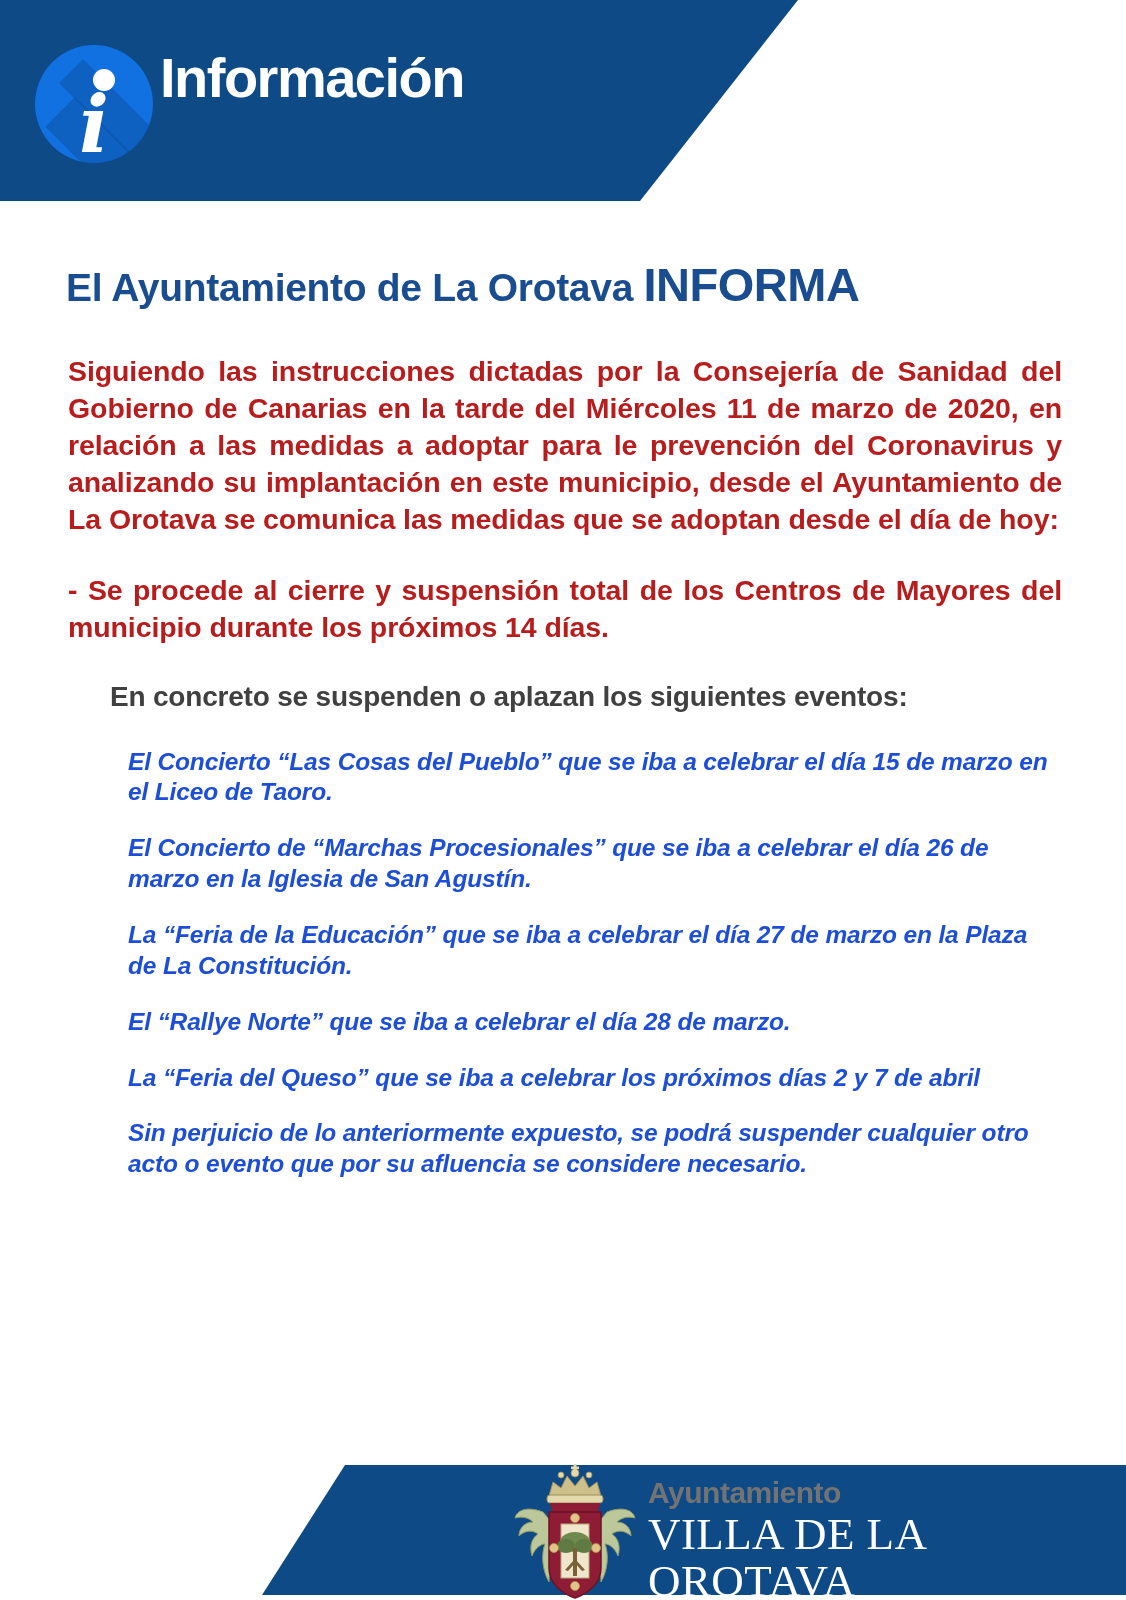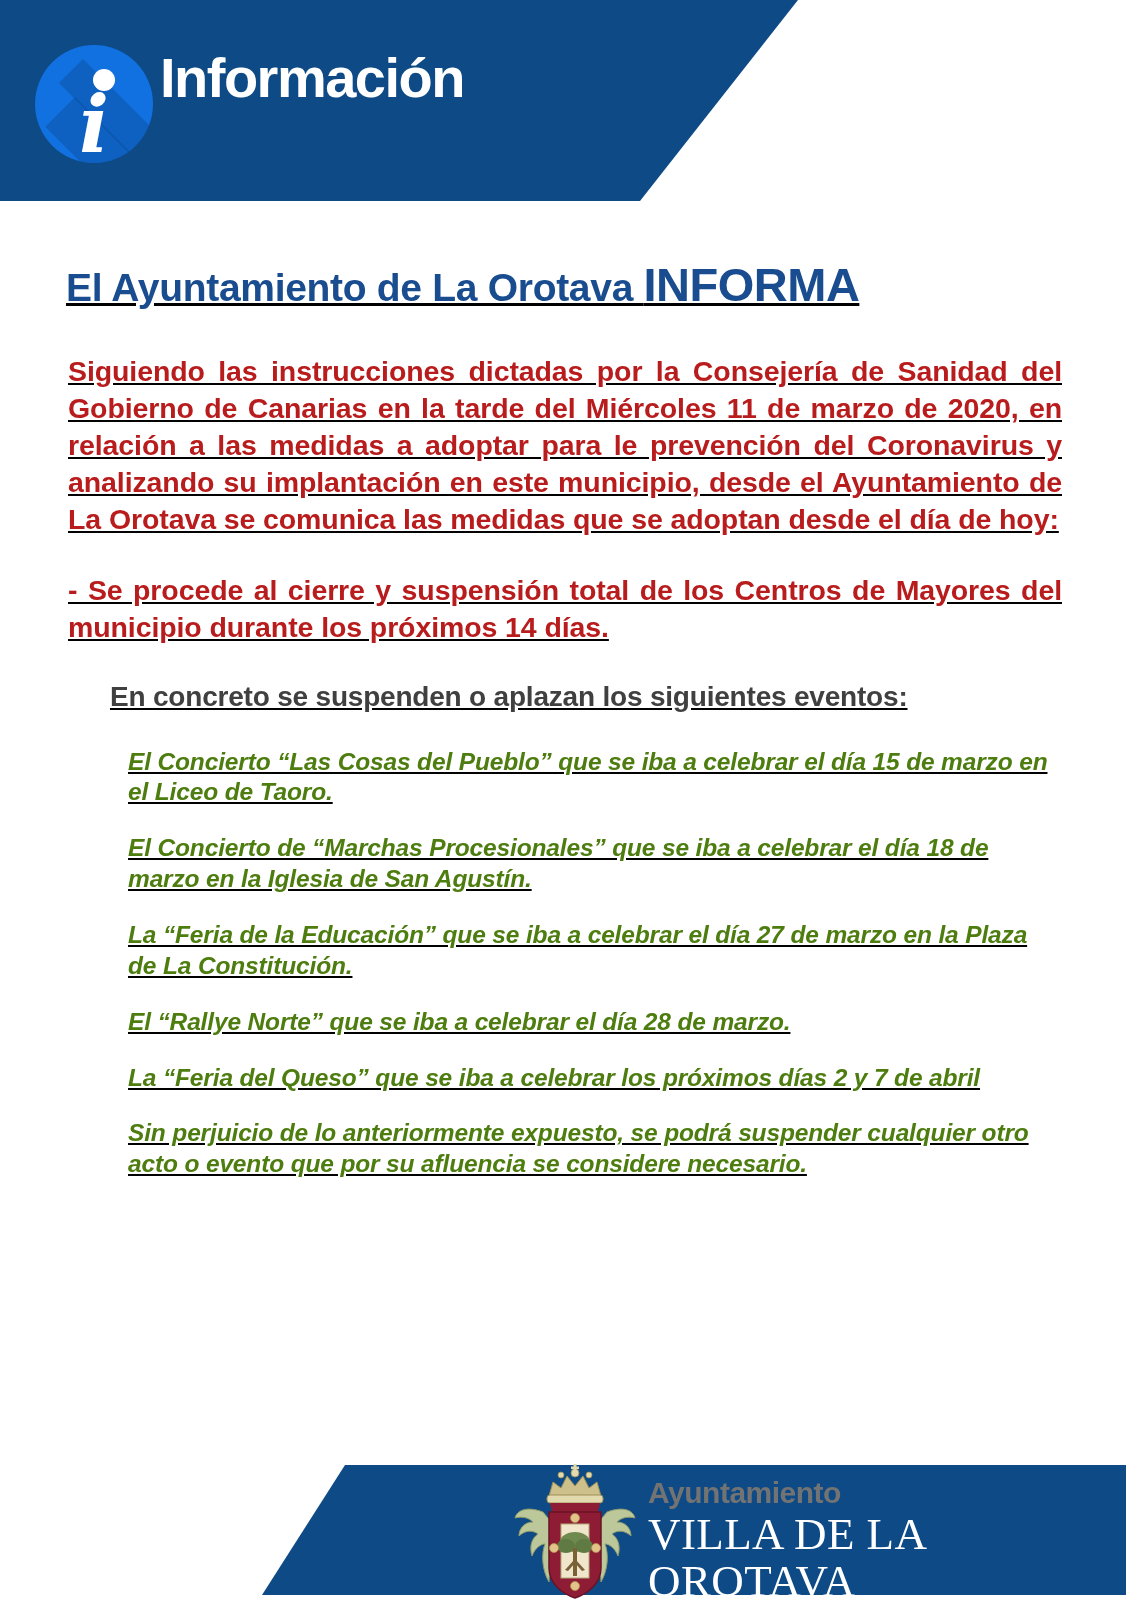--- a/index.html
+++ b/index.html
@@ -104,21 +104,20 @@
     line-height: 1;
     white-space: nowrap;
   }
 
   
   .content {
     position: absolute;
     left: 0;
     top: 201px;
     width: 1126px;
-    text-decoration: underline;
   }
 
   .doc-title {
     margin: 58px 0 0 0;
     padding: 0 60px 0 66px;
     color: #1a4d8f;
     font-weight: 700;
     font-size: 39px;
     line-height: 1.1;
     letter-spacing: -0.3px;
@@ -156,21 +155,21 @@
   }
 
   .events {
     margin: 0;
     padding: 0;
     list-style: none;
   }
   .event {
     margin: 0;
     padding: 0 72px 0 128px;
-    color: #4d7c0f;
+    color: #1d4ed8;
     font-weight: 700;
     font-style: italic;
     font-size: 24.5px;
     line-height: 1.26;
     text-align: left;
     letter-spacing: -0.15px;
   }
   .event.first { margin-top: 33px; }
   .event.gap   { margin-top: 25px; }
 
@@ -241,21 +240,21 @@
 
     <p class="para p-intro">Siguiendo las instrucciones dictadas por la Consejería de Sanidad del Gobierno de Canarias en la tarde del Miércoles 11 de marzo de 2020, en relación a las medidas a adoptar para le prevención del Coronavirus y analizando su implantación en este municipio, desde el Ayuntamiento de La Orotava se comunica las medidas que se adoptan desde el día de hoy:</p>
 
     <p class="para p-bullet-1">- Se procede al cierre y suspensión total de los Centros de Mayores del municipio durante los próximos 14 días.</p>
 
 
     <p class="subhead">En concreto se suspenden o aplazan los siguientes eventos:</p>
 
     <ul class="events">
       <li class="event first">El Concierto “Las Cosas del Pueblo” que se iba a celebrar  el día 15 de marzo en el Liceo de Taoro.</li>
-      <li class="event gap">El Concierto de “Marchas Procesionales” que se iba a celebrar el día 18 de marzo en la Iglesia de San Agustín.</li>
+      <li class="event gap">El Concierto de “Marchas Procesionales” que se iba a celebrar el día 26 de marzo en la Iglesia de San Agustín.</li>
       <li class="event gap">La “Feria de la Educación” que se iba a celebrar el día 27 de marzo en la Plaza de La Constitución.</li>
       <li class="event gap">El “Rallye Norte” que se iba a celebrar el  día 28 de marzo.</li>
       <li class="event gap">La “Feria del Queso” que se iba a celebrar los próximos días 2 y 7 de abril</li>
       <li class="event gap">Sin perjuicio de lo anteriormente expuesto, se podrá suspender cualquier otro acto o evento que por su afluencia se considere necesario.</li>
     </ul>
 
   </div>
 
   <div class="footer-banner"></div>
 

